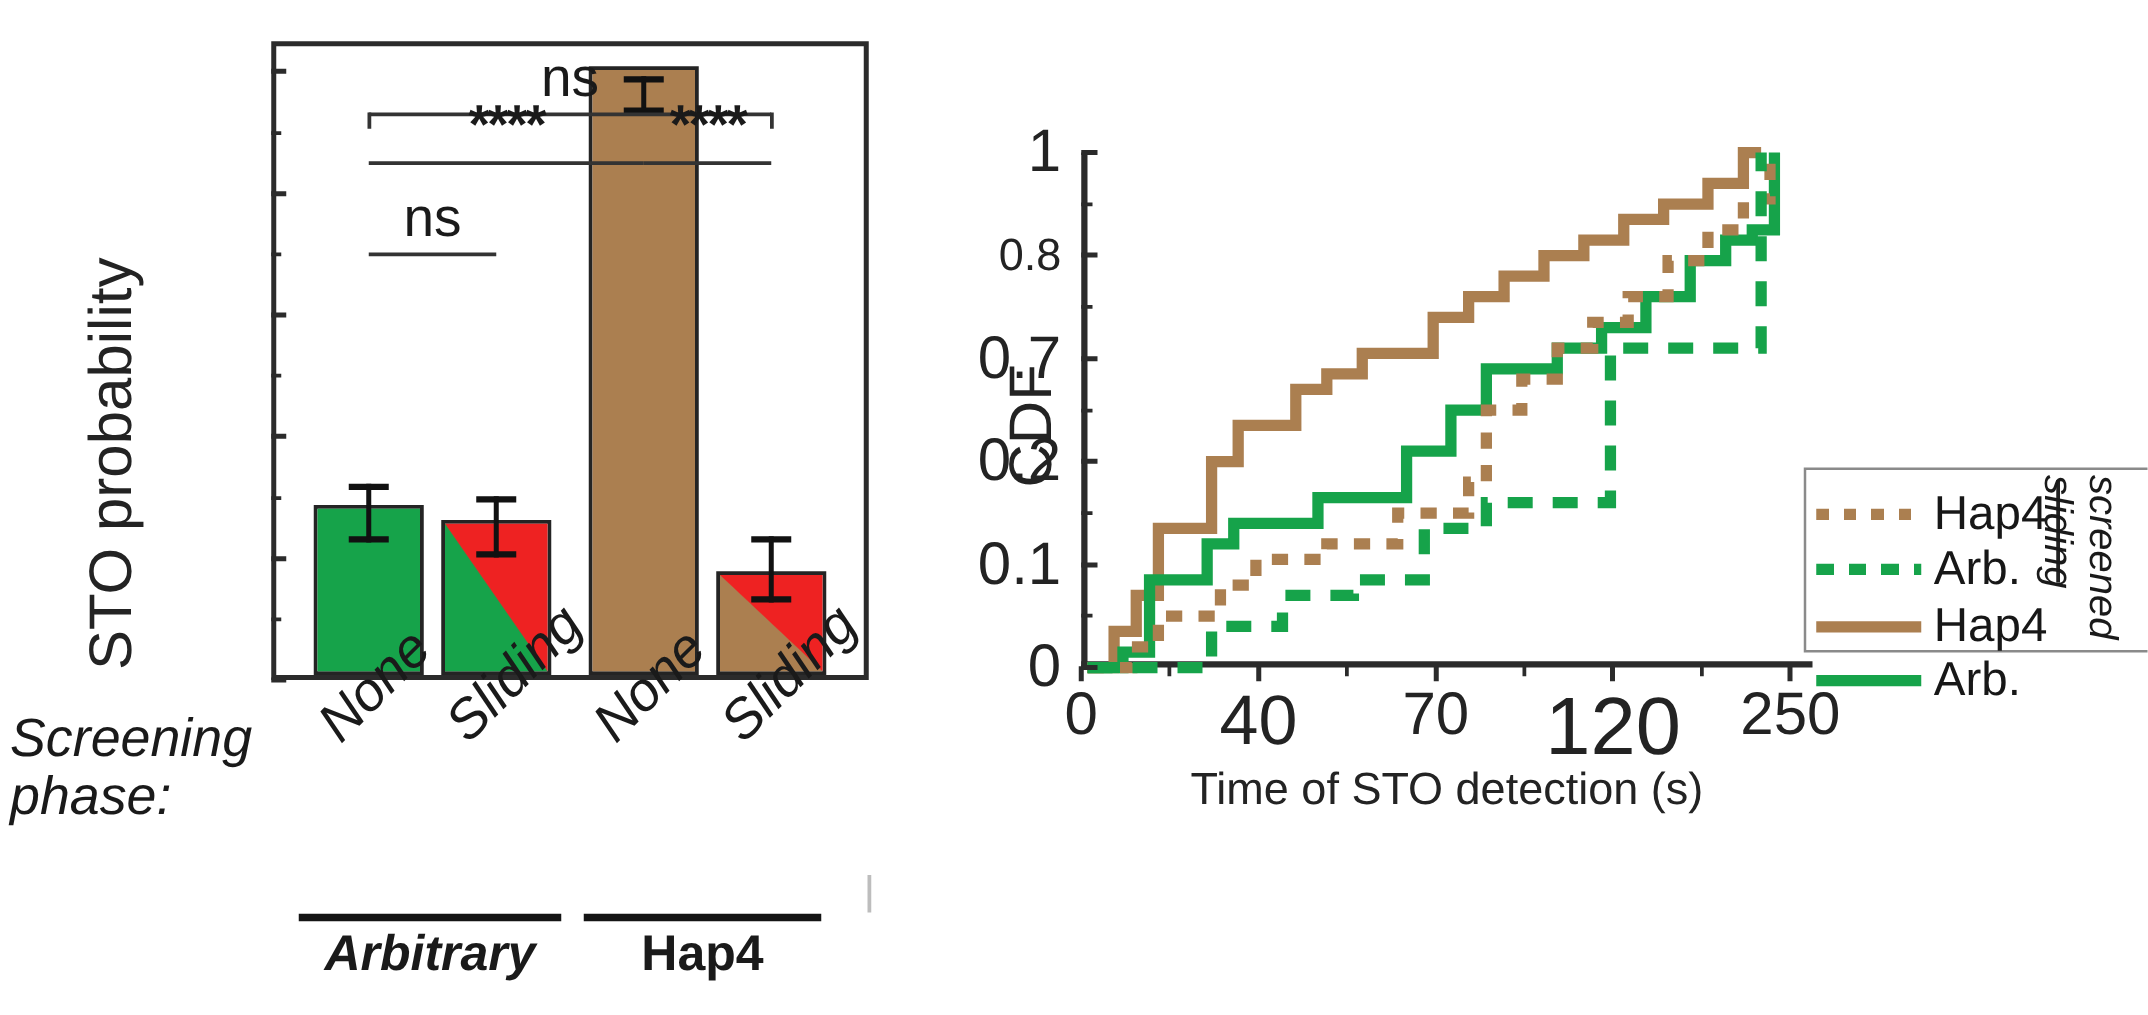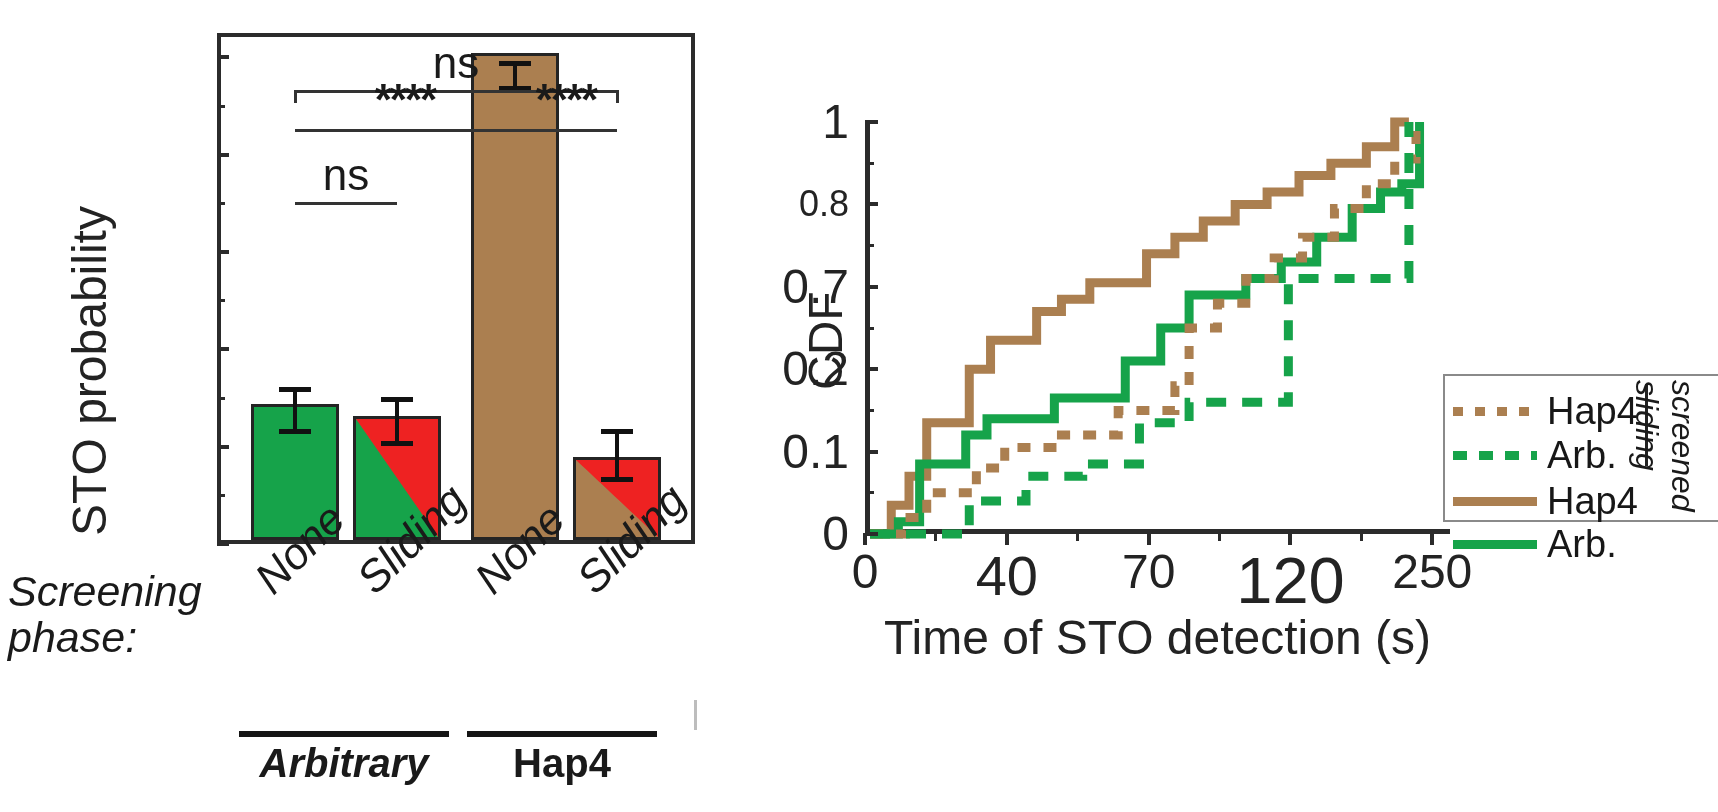--- a/index.html
+++ b/index.html
@@ -65,21 +65,21 @@
   .swatch{width:84px;height:9px;position:relative;}
   .swatch.dashed{background:repeating-linear-gradient(to right,
       currentColor 0 14px, transparent 14px 26px);}
   .swatch.dotted{background:repeating-linear-gradient(to right,
       currentColor 0 10px, transparent 10px 22px);}
   .swatch.solid{background:currentColor;}
   .legdiv{position:absolute;width:3px;background:#222;}
   .legrot{position:absolute;font-size:32px;font-style:italic;line-height:1.0;
           transform-origin:0 0;transform:rotate(90deg);white-space:nowrap;}
 
-  .xlabel-b{position:absolute;font-size:48px;white-space:nowrap;transform:translateX(-50%);}
+  .xlabel-b{position:absolute;font-size:36px;white-space:nowrap;transform:translateX(-50%);}
   .seplineVert{position:absolute;background:#bdbdbd;}
 </style>
 </head>
 <body>
 
 <div class="fig">
 
   <div id="panelA">
 
     <div class="lbl ylabel-a" id="ylabA" style="left: 62px; top: 536px;">STO probability</div>

